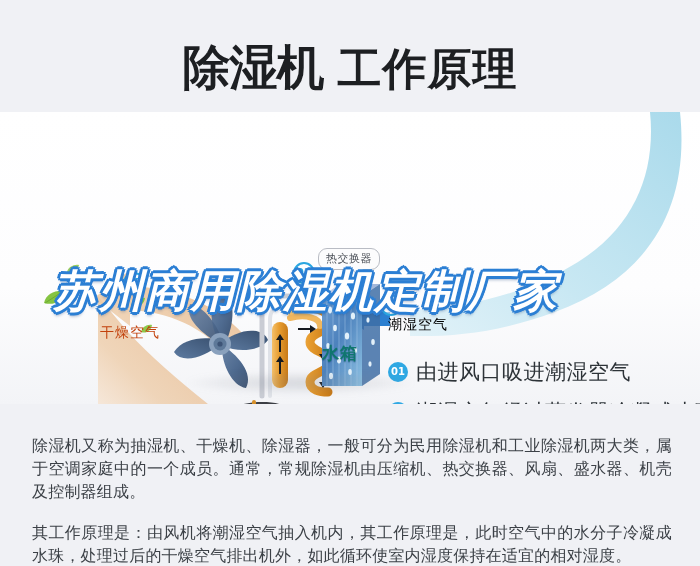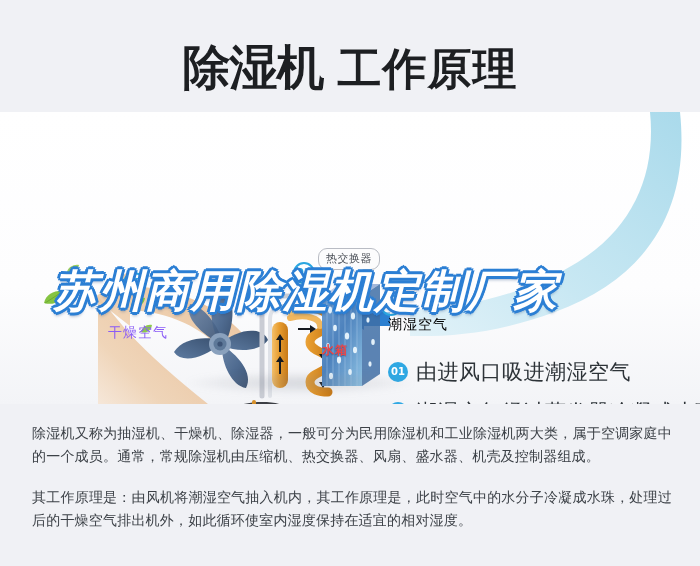--- a/index.html
+++ b/index.html
@@ -71,21 +71,21 @@
     background: rgba(255,255,255,0.55);
     font-family: "DejaVu Sans", sans-serif;
   }
   .air-label {
     position: absolute;
     font-size: 14px;
     color: #3a4046;
     white-space: nowrap;
     letter-spacing: 1px;
   }
-  #label-dry   { left: 108px;  top: 212px; color:#8b5cf6; }
+  #label-dry   { left: 100px;  top: 212px; color:#c2410c; }
   #label-humid { left: 388px; top: 204px; color:#000000; }
 
   #badge-03 { left: 123px; top: 160px; }
   #badge-02 { left: 293px; top: 150px; }
   #badge-01 { left: 380px; top: 182px; }
 
   
   #hx-bubble {
     position: absolute;
     left: 318px; top: 136px;
@@ -106,22 +106,22 @@
     border-left: 5px solid transparent;
     border-right: 5px solid transparent;
     border-top: 7px solid #fcfcfd;
     filter: drop-shadow(0px 1px 0px #b9bcc4);
   }
 
   
   #tank-label {
     position: absolute;
     left: 322px; top: 230px;
-    font-size: 12px;
-    color: #ef4444;
+    font-size: 17px;
+    color: #0f766e;
     letter-spacing: 1px;
     font-weight: bold;
     text-shadow: 0 1px 1px rgba(0,40,90,0.35);
   }
 
   
   #legend {
     position: absolute;
     left: 388px; top: 246px;
     width: 300px;
@@ -183,22 +183,22 @@
        0    4px 3px rgba(20,60,120,0.35);
   }
 
   
   #copy {
     position: absolute;
     left: 32px; top: 418px;
     width: 640px;
   }
   #copy p {
-    margin: 4px 0 18px 0;
-    font-size: 14px;
+    margin: 16px 0 18px 0;
+    font-size: 16px;
     line-height: 23px;
     color: #3c4147;
     letter-spacing: 0.2px;
     text-align: justify;
   }
   #copy p:last-child { margin-bottom: 0; }
 </style>
 </head>
 <body>
 

